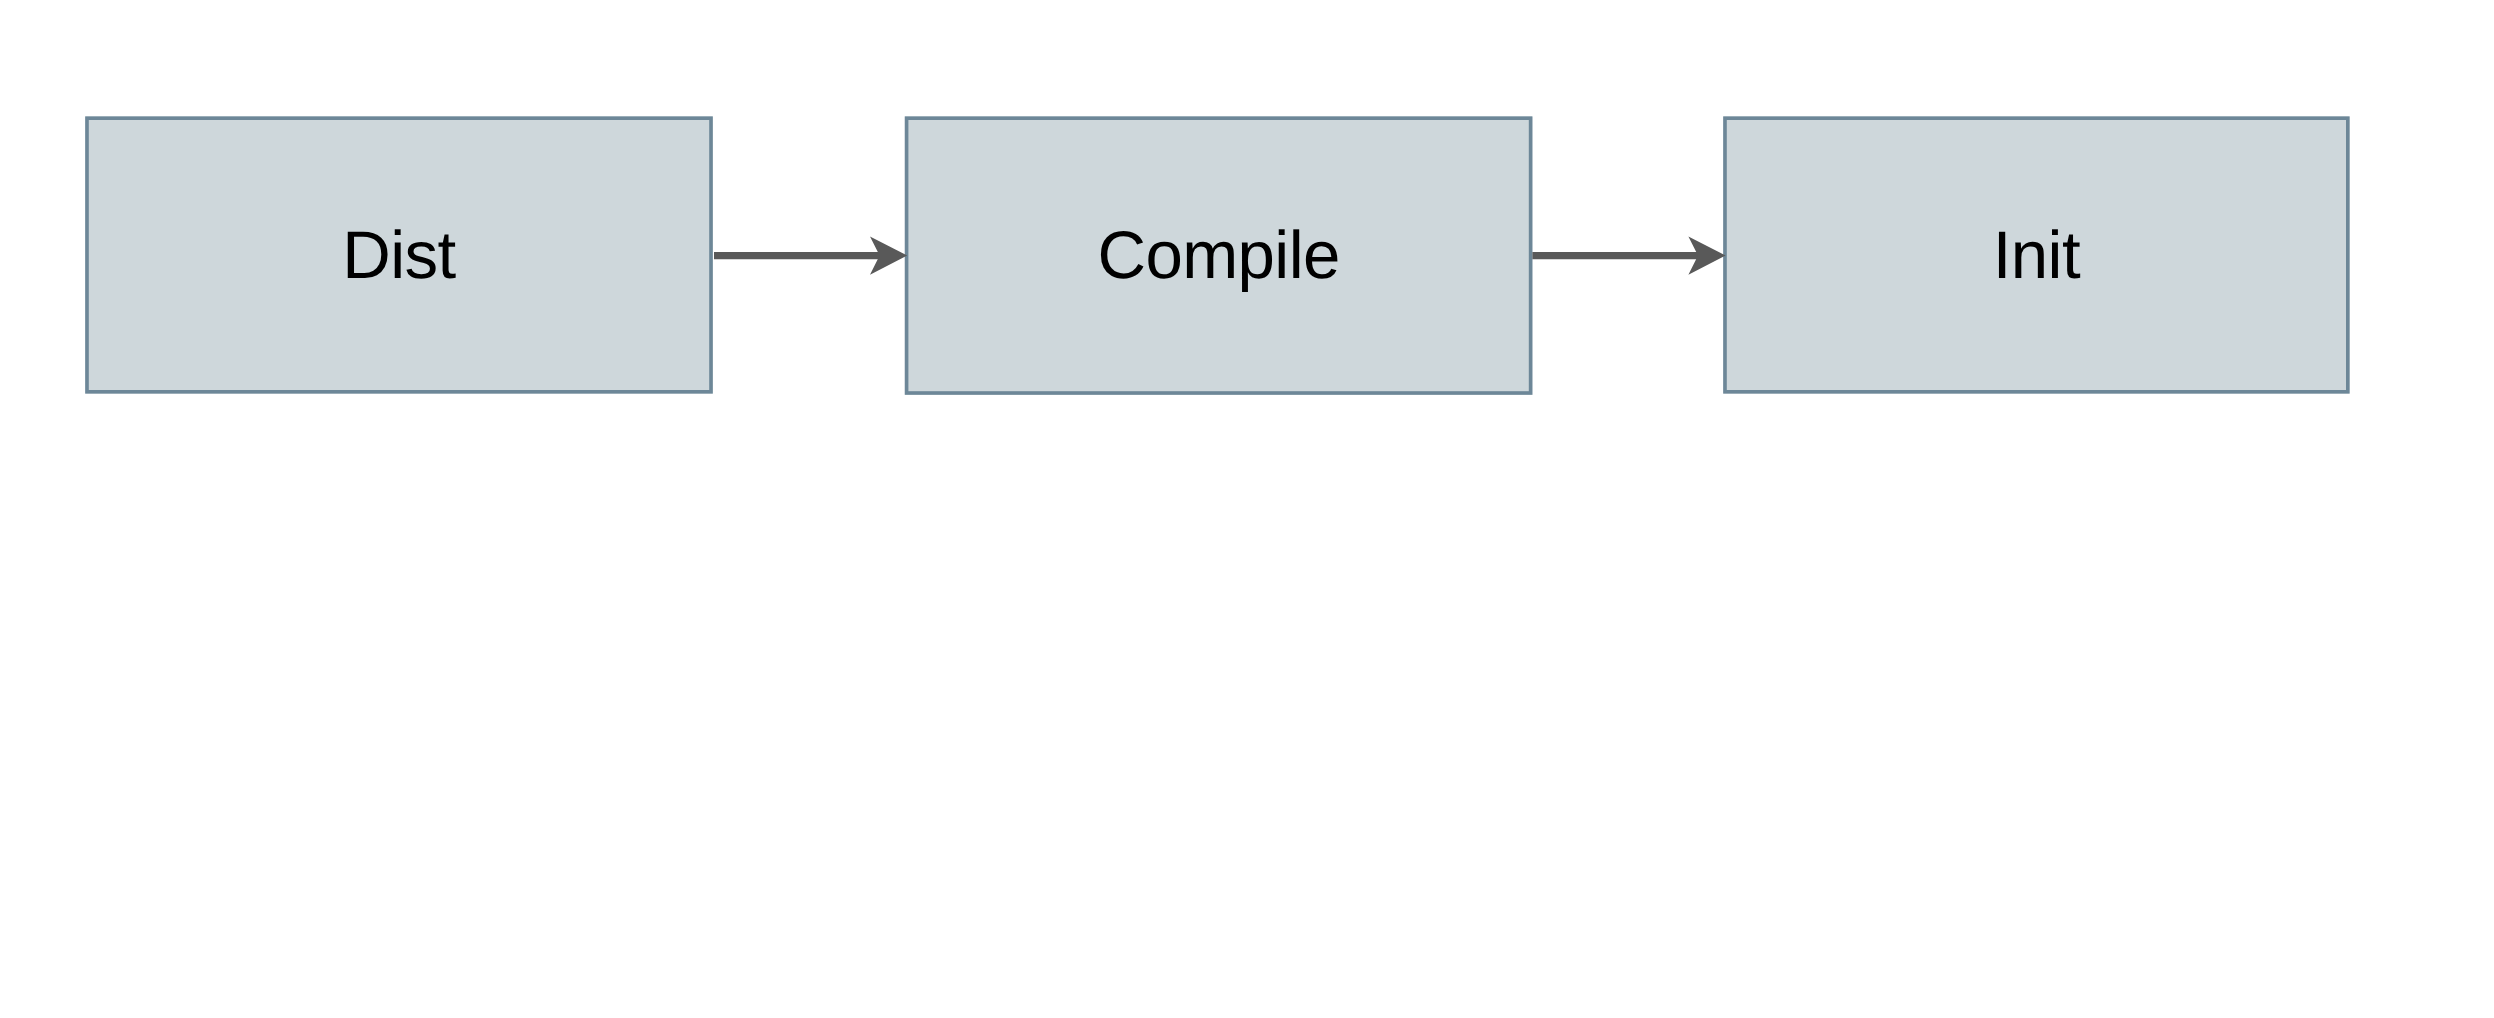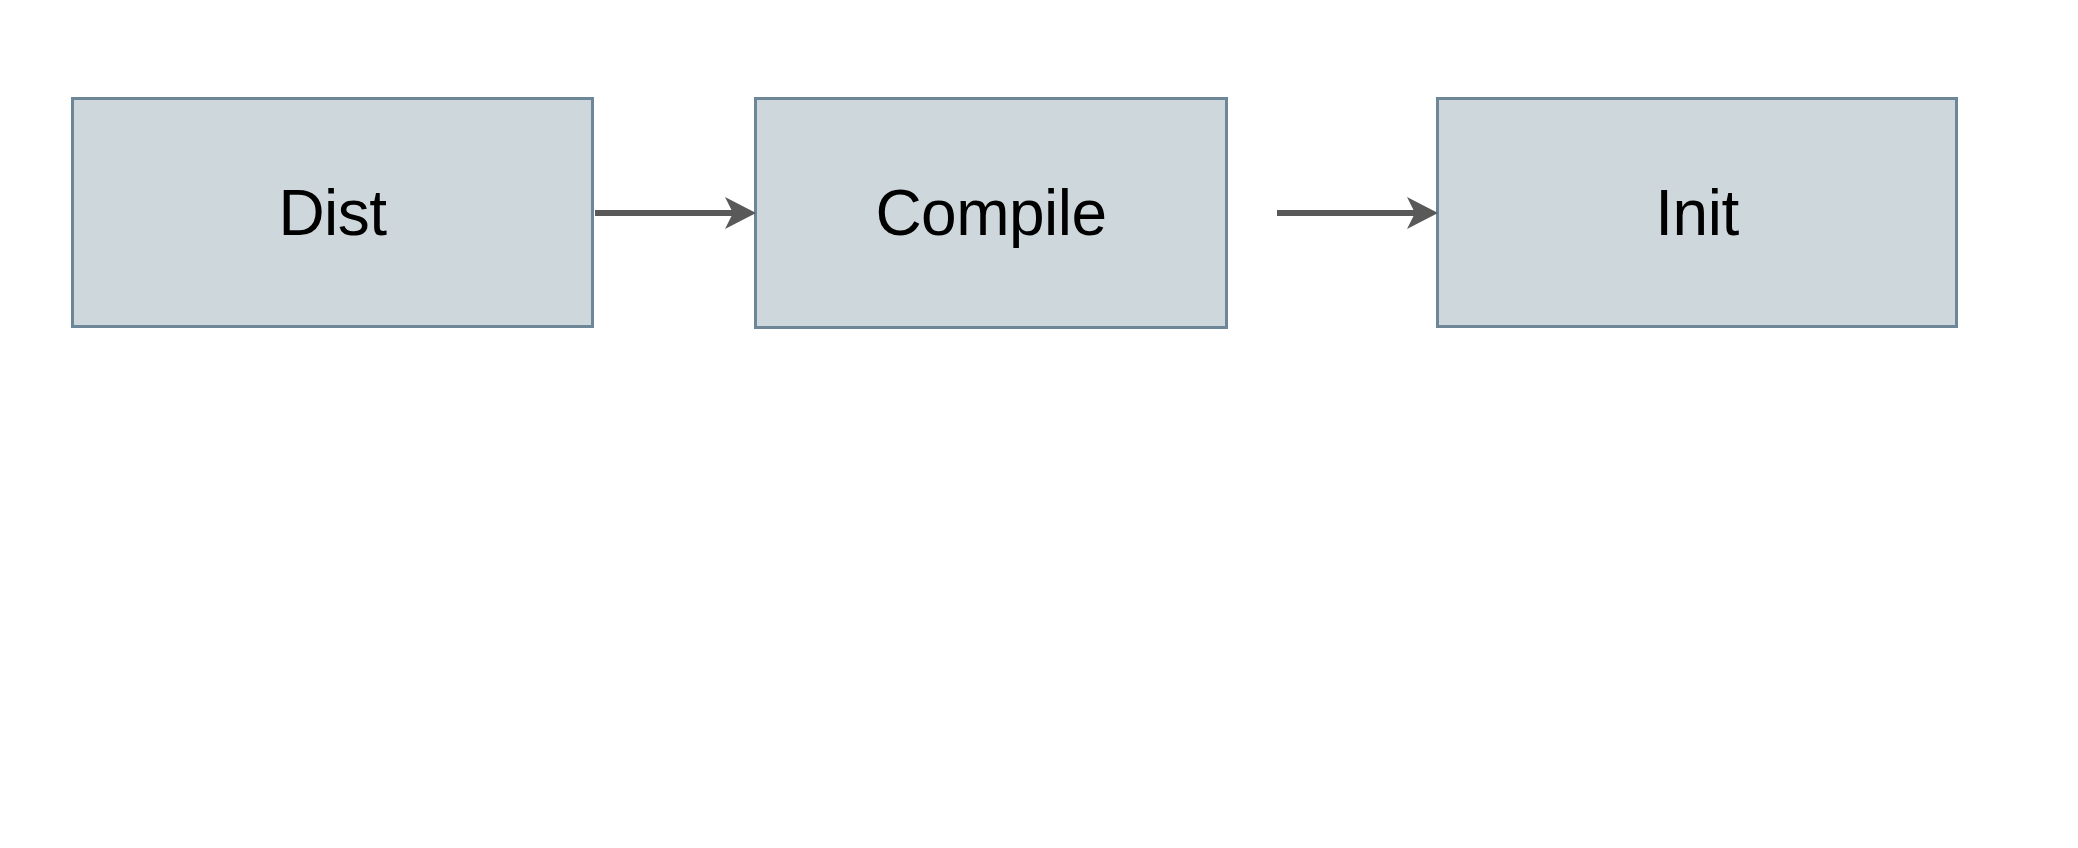--- a/index.html
+++ b/index.html
@@ -21,31 +21,31 @@
     position: absolute;
     box-sizing: border-box;
     background: #ced7db;
     border: 3px solid #6d8798;
     display: flex;
     align-items: center;
     justify-content: center;
   }
   .node-label {
     font-family: "Liberation Sans", sans-serif;
-    font-size: 64px;
+    font-size: 56px;
     font-weight: 400;
     color: #000000;
     line-height: 1;
     letter-spacing: -0.5px;
     white-space: nowrap;
     user-select: none;
   }
   
   #node-dist    { left: 71px;   top: 97px;  width: 523px; height: 231px; }
-  #node-compile { left: 754px;  top: 97px;  width: 474px; height: 232px; }
+  #node-compile { left: 754px;  top: 97px;  width: 523px; height: 232px; }
   #node-init    { left: 1436px; top: 97px;  width: 522px; height: 231px; justify-content: center; }
   #node-clean   { left: 754px;  top: 511px; width: 523px; height: 231px; }
 
   .edge {
     position: absolute;
     overflow: visible;
   }
   #edge-dist-compile { left: 588px;  top: 185px; width: 180px; height: 56px; }
   #edge-compile-init { left: 1270px; top: 185px; width: 180px; height: 56px; }
 </style>

